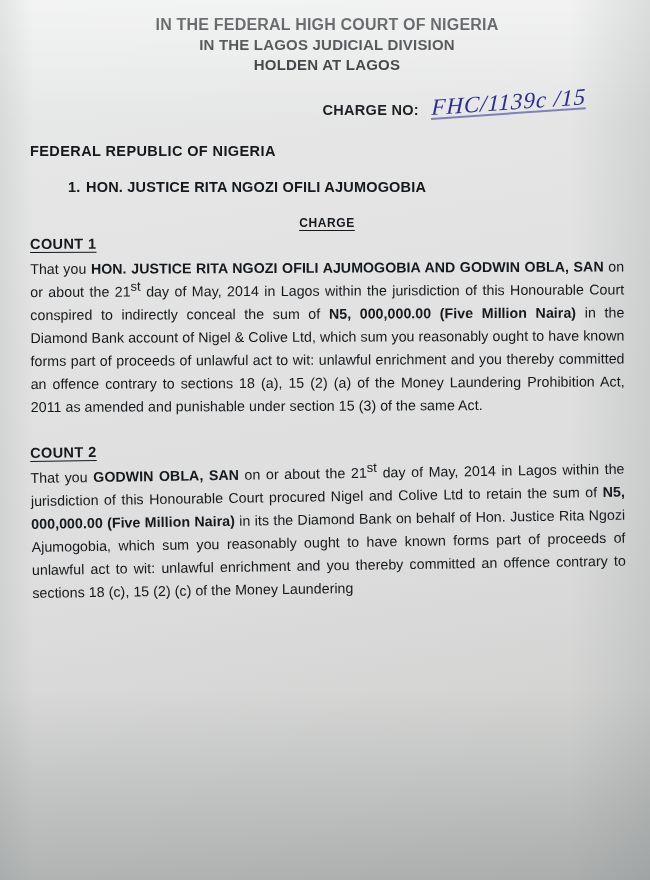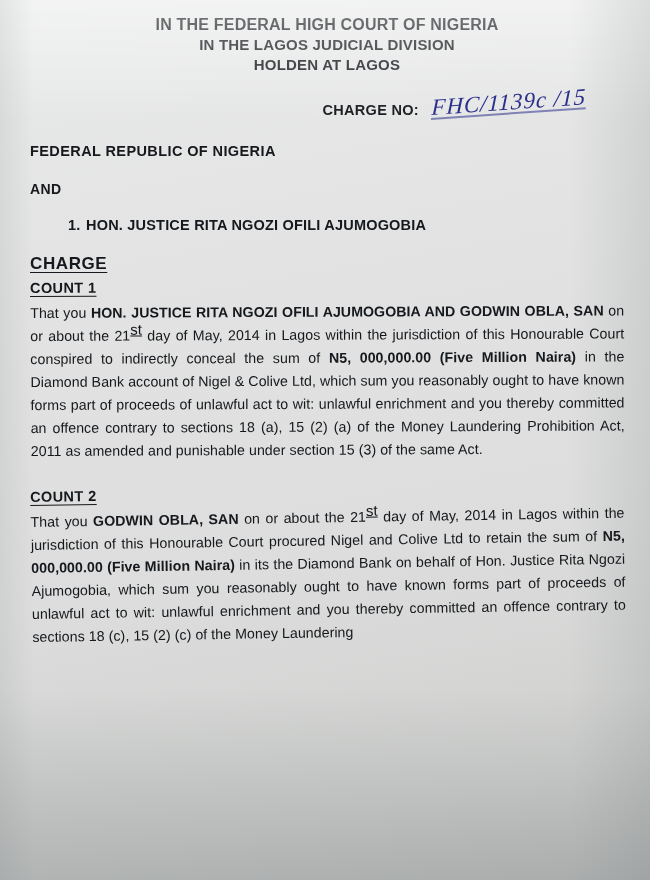--- a/index.html
+++ b/index.html
@@ -116,23 +116,23 @@
   .defendants li {
     font-weight: bold;
     font-size: 14.5px;
     letter-spacing: 0.2px;
     line-height: 1.45;
   }
   .defendants li .num { display: inline-block; width: 18px; }
 
   .charge-title {
     margin-top: 18px;
-    text-align: left;
-    font-weight: bold;
-    font-size: 17px;
+    text-align: center;
+    font-weight: bold;
+    font-size: 12px;
     letter-spacing: 0.6px;
     text-decoration: underline;
     text-underline-offset: 3px;
   }
 
   .count-label {
     margin-top: 6px;
     font-weight: bold;
     font-size: 14.5px;
     letter-spacing: 0.4px;
@@ -144,24 +144,23 @@
   .para {
     margin-top: 6px;
     font-size: 14.2px;
     line-height: 1.62;
     text-align: justify;
     text-justify: inter-word;
     letter-spacing: 0.05px;
   }
   .para b { font-weight: bold; }
   sup {
-    font-size: 15px;
+    font-size: 13px;
     vertical-align: super;
     line-height: 0;
-    text-decoration: underline;
   }
   .body-tilt-1 { transform: rotate(-0.25deg); transform-origin: left top; }
   .body-tilt-2 { transform: rotate(-0.9deg); transform-origin: left top; }
 </style>
 </head>
 <body>
 
 <div class="page">
 
   <div class="shade-top"></div>
@@ -175,21 +174,20 @@
     <div class="l3">HOLDEN AT LAGOS</div>
   </div>
 
   <div class="charge-no-row">
     <span class="charge-no-label">CHARGE NO:</span>
     <span class="charge-no-value">FHC/1139c /15</span>
   </div>
 
   <div class="party-block">
     <div class="party-name">FEDERAL REPUBLIC OF NIGERIA</div>
-    <div class="and">AND</div>
     <ul class="defendants" id="defendant-list">
         <li><span class="num">1.</span><span>HON. JUSTICE RITA NGOZI OFILI AJUMOGOBIA</span></li>
       </ul>
   </div>
 
   <div class="charge-title">CHARGE</div>
 
   <div class="count-block body-tilt-1">
     <div class="count-label">COUNT 1</div>
     <div class="para"><span>That you </span><b>HON. JUSTICE RITA NGOZI OFILI AJUMOGOBIA AND GODWIN OBLA, SAN</b><span> on or about the 21</span><sup>st</sup><span> day of May, 2014 in Lagos within the jurisdiction of this Honourable Court conspired to indirectly conceal the sum of </span><b>N5, 000,000.00 (Five Million Naira)</b><span> in the Diamond Bank account of Nigel &amp; Colive Ltd, which sum you reasonably ought to have known forms part of proceeds of unlawful act to wit: unlawful enrichment and you thereby committed an offence contrary to  sections 18 (a), 15 (2) (a) of the Money Laundering Prohibition Act, 2011 as amended and punishable under section 15 (3) of the same Act.</span></div>

